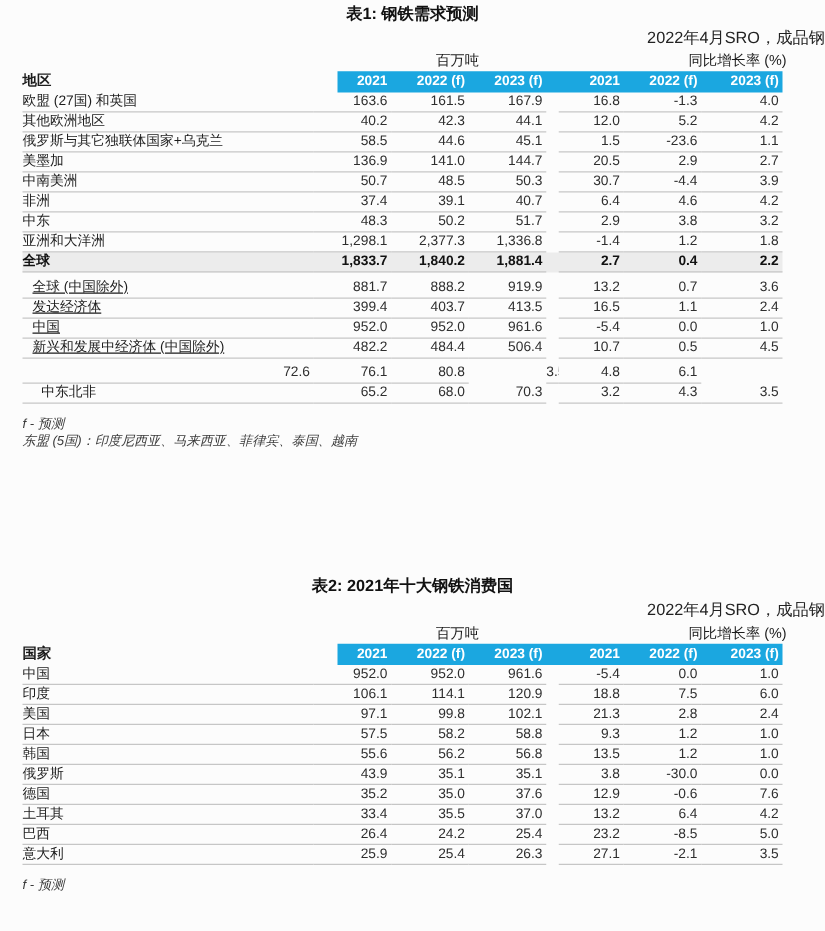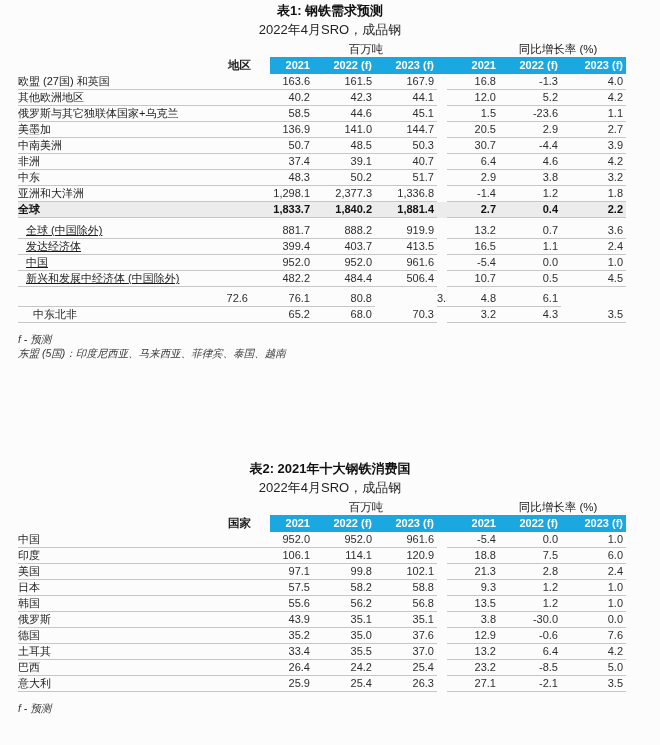--- a/index.html
+++ b/index.html
@@ -23,60 +23,59 @@
   .t1{padding-top:2px;}
   .t2{margin-top:100px;}
   .tbl-title{
     text-align:center;
     font-size:13px;
     font-weight:bold;
     line-height:17px;
     color:#111;
   }
   .tbl-subtitle{
-    text-align:center;
+    text-align:right;
     font-size:13px;
     line-height:17px;
     margin-top:2px;
     color:#222;
   }
   .tbl{
     width:608px;
     margin-left:18px;
     margin-top:3px;
   }
   .group-row{
     position:relative;
     height:16px;
     font-size:11.5px;
     line-height:16px;
   }
   .grp{position:absolute;top:0;white-space:nowrap;transform:translateX(-50%);}
   .grp-mt{left:348px;}
-  .grp-yoy{left:540px;}
+  .grp-yoy{left:572px;}
   .grid{
     display:grid;
     grid-template-columns:233px 62px 62px 62px 10px 52px 62px 65px;
     align-items:stretch;
   }
   .head-row{
     position:relative;
     height:17px;
   }
   .band{
     position:absolute;
     left:252px;right:0;top:0;bottom:0;
     background:var(--accent);
   }
   .head-row .cell{
     position:relative;
     z-index:1;
     line-height:17px;
     font-size:11px;
-    text-align:right;
   }
   .head-row .label{
     font-weight:bold;
     font-size:11.5px;
     color:var(--text-dark);
   }
   .yr{
     color:#fff;
     font-weight:bold;
     text-align:right;

